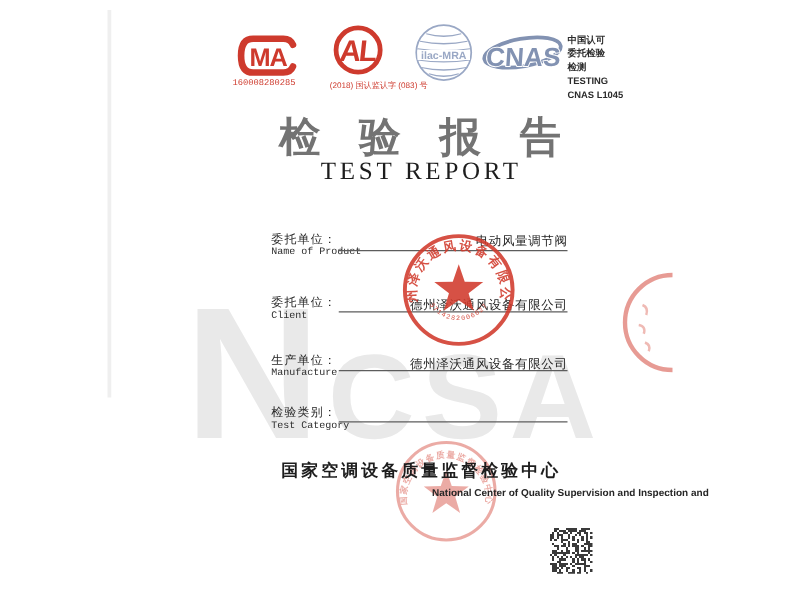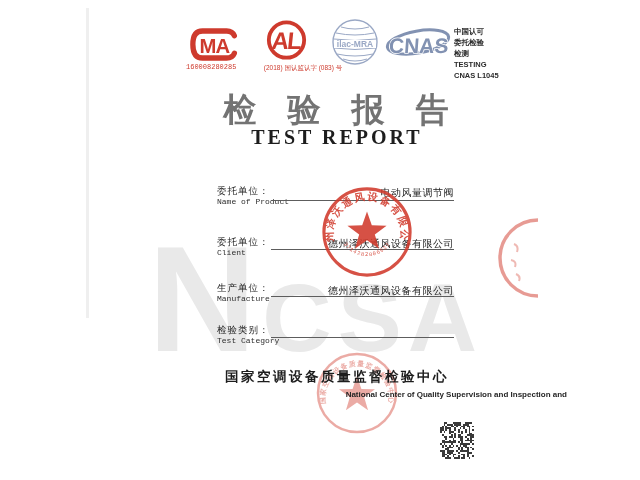--- a/index.html
+++ b/index.html
@@ -27,21 +27,21 @@
   .red-fill{fill:var(--logo-red,#ce3a2d);}
   .cnas-stroke{stroke:var(--cnas-blue,#8292b2);}
   .cnas-fill{fill:var(--cnas-blue,#8292b2);}
   .ilac-stroke{stroke:var(--ilac-blue,#9aa8c5);}
   .ilac-fill{fill:var(--ilac-blue,#9aa8c5);}
   .seal-stroke{stroke:var(--seal-red,#d13a2c);}
   .seal-fill{fill:var(--seal-red,#d13a2c);}
   
   .center-wrap{left:107px;width:460px;text-align:center;z-index:2;}
   #title-cn{top:88px;font-size:33px;font-weight:bold;letter-spacing:2px;word-spacing:18px;color:#737373;}
-  #title-en{top:126px;font-family:"Liberation Serif","DejaVu Serif",serif;font-size:20px;font-weight:bold;letter-spacing:3px;color:#1d1d1d;}
+  #title-en{top:126px;font-family:"Liberation Serif","DejaVu Serif",serif;font-size:20px;font-weight:normal;letter-spacing:3px;color:#1d1d1d;}
   #report-no{top:155px;font-family:"Liberation Mono","DejaVu Sans Mono",monospace;font-size:7px;letter-spacing:1px;color:#2a2a2a;}
   
   .f-label-cn{left:217px;width:70px;font-size:9.5px;letter-spacing:1px;color:#252525;z-index:2;}
   .f-label-en{left:217px;width:90px;font-family:Liberation Mono, monospace;font-size:8px;color:#2e2e2e;z-index:2;}
   .f-line{left:271px;width:183px;border-top:1px solid #5d5d5d;height:0;z-index:2;}
   .f-value{left:271px;width:183px;text-align:right;font-size:10px;letter-spacing:0.5px;color:#242424;z-index:2;}
   
   #footer-cn{top:368px;font-size:13.5px;font-weight:bold;letter-spacing:2.5px;color:#1d1d1d;}
   .footer-en{font-family:Liberation Sans, sans-serif;font-size:8px;font-weight:bold;color:#262626;letter-spacing:0;text-align:right;}
   #footer-en1{top:390px;}

